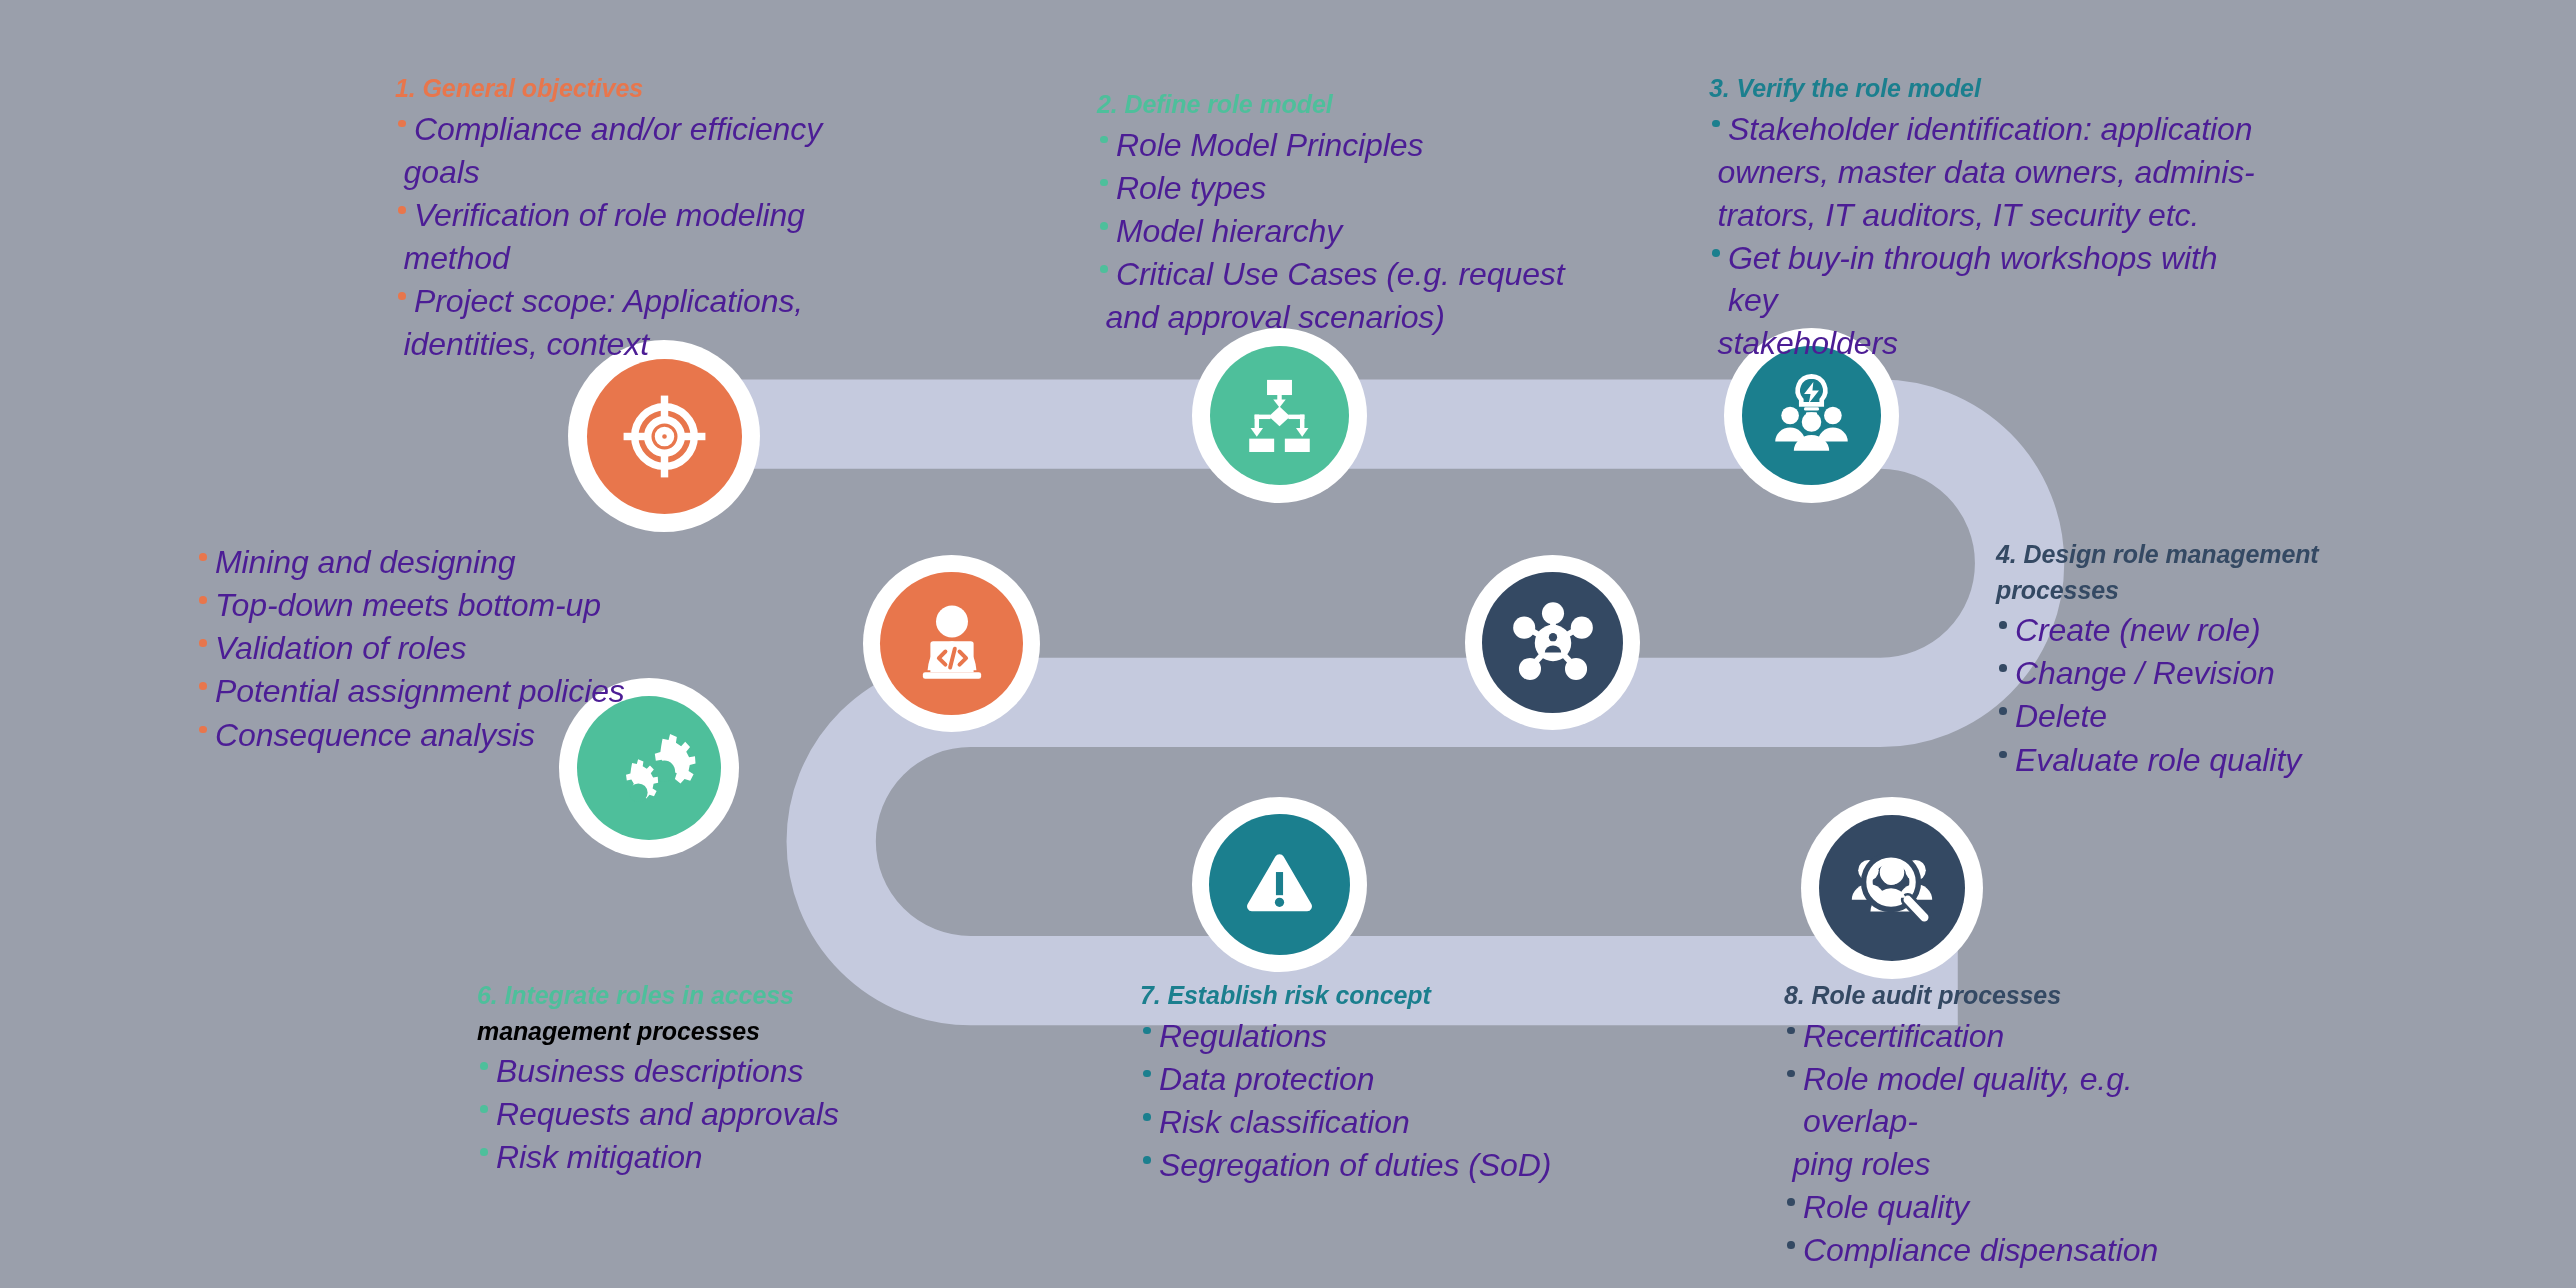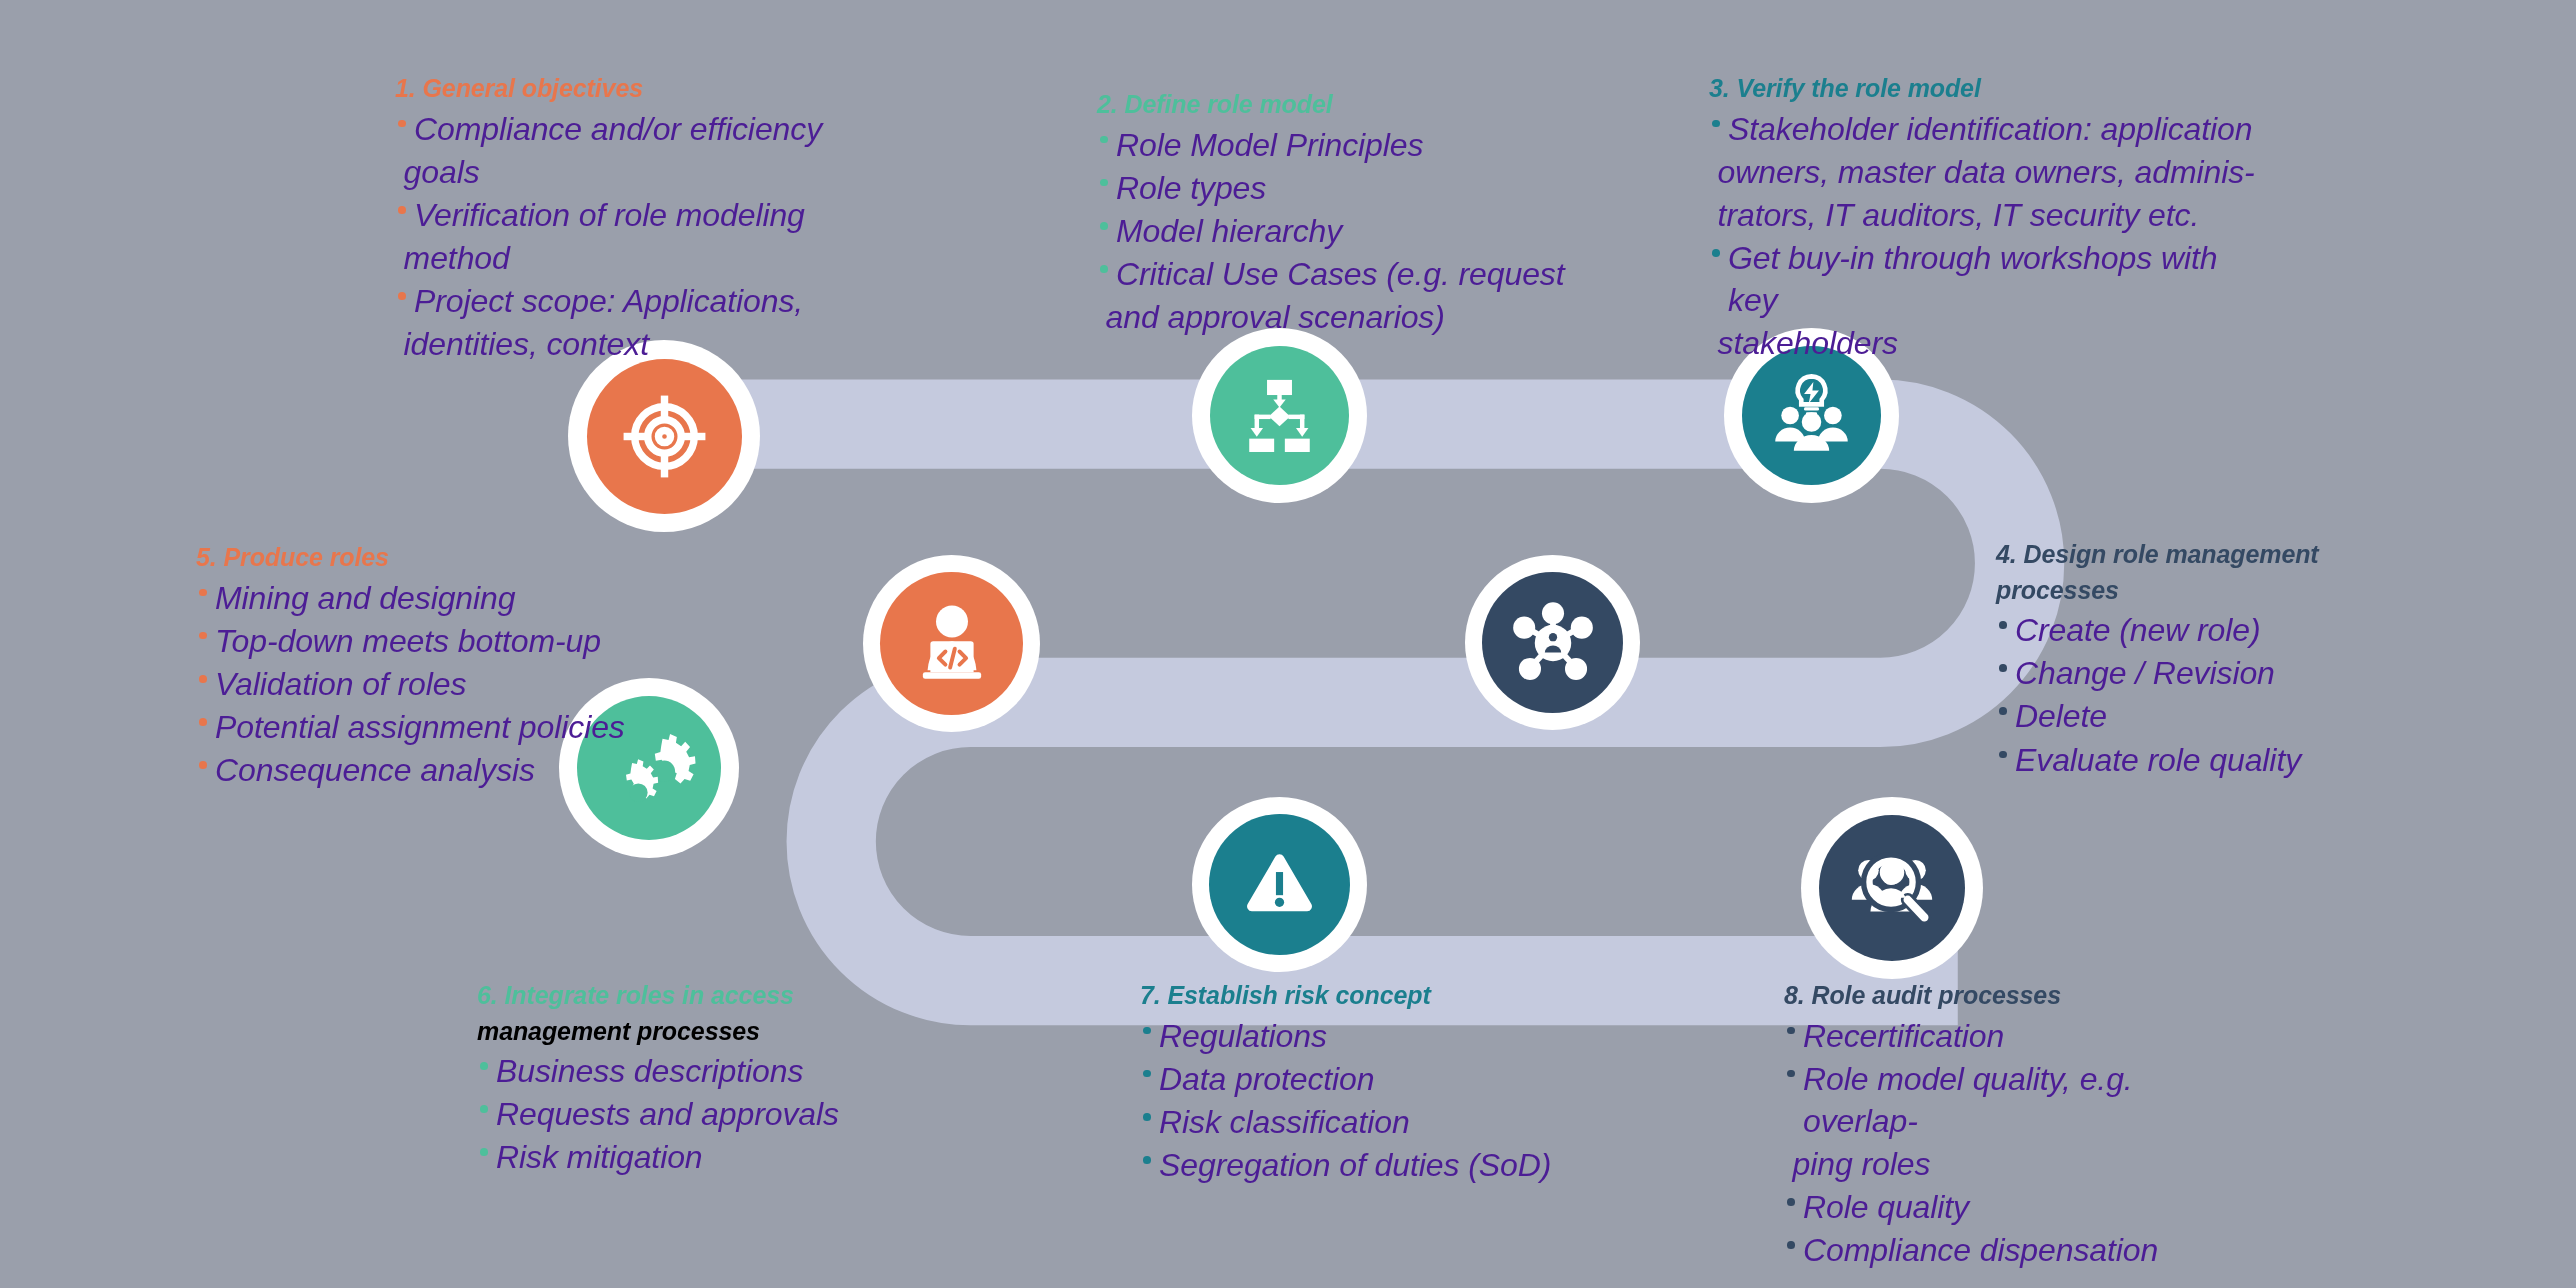--- a/index.html
+++ b/index.html
@@ -260,21 +260,20 @@
     <div class="sec-title" style="color: rgb(52, 73, 99);">processes</div>
     <ul class="bullets" style="--bul:#344963;">
       <li>Create (new role)</li>
       <li>Change / Revision</li>
       <li>Delete</li>
       <li>Evaluate role quality</li>
     </ul>
   </div>
 
   <div class="block" style="left:196px;top:541px;width:447px;">
-    <div class="sec-title" style="color: rgb(232, 118, 76);">5. Produce roles</div>
     <ul class="bullets" style="--bul:#e8764c;">
       <li>Mining and designing</li>
       <li>Top-down meets bottom-up</li>
       <li>Validation of roles</li>
       <li>Potential assignment policies</li>
       <li>Consequence analysis</li>
     </ul>
   </div>
 
   <div class="block" style="left:429px;top:979px;width:447px;margin-left:48px;">

